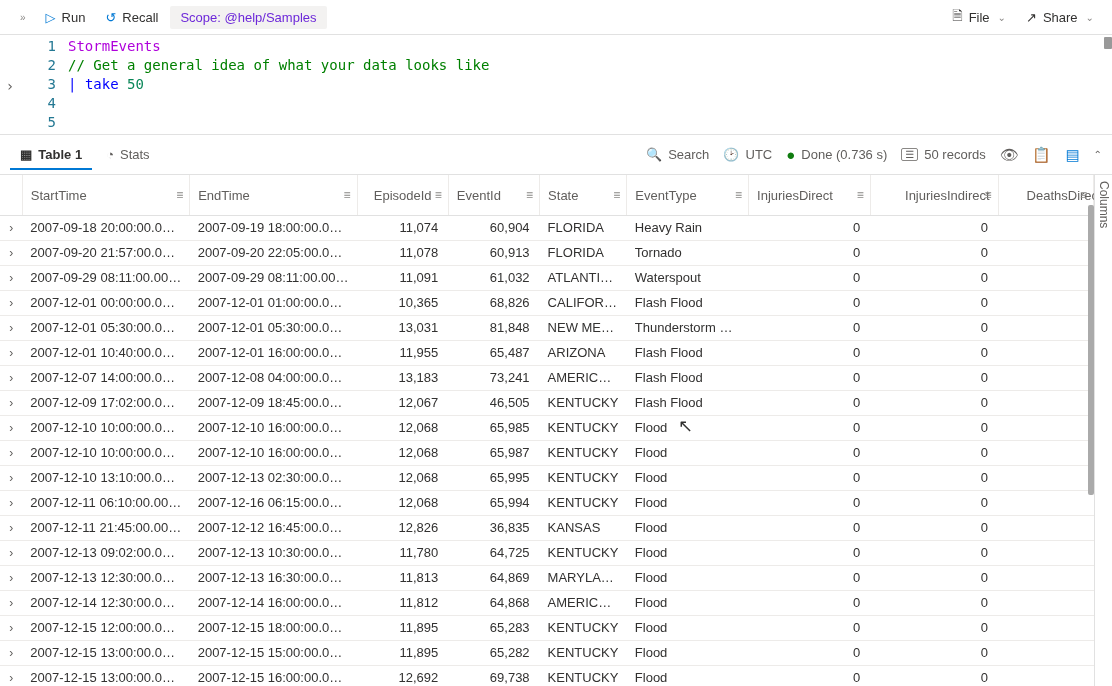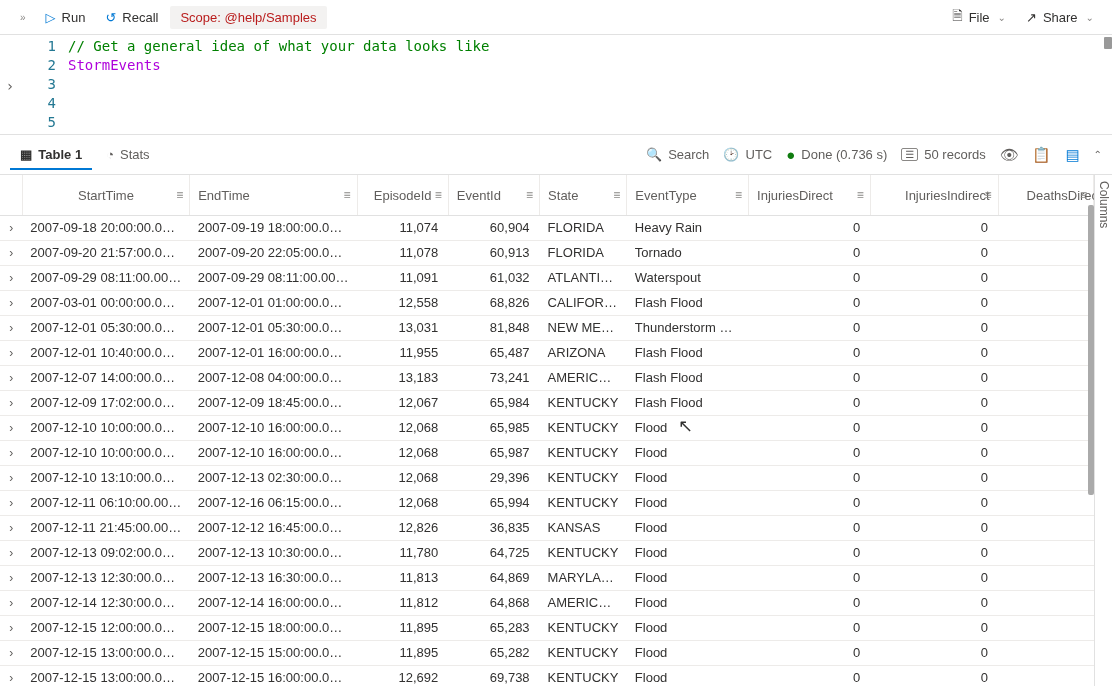--- a/index.html
+++ b/index.html
@@ -29,21 +29,21 @@
     gap: 6px;
     padding: 4px 8px;
     border-radius: 2px;
     cursor: pointer;
     color: #323130;
   }
   .scope {
     background: #f3f2f1;
     padding: 4px 10px;
     border-radius: 2px;
-    color: #b91c1c;
+    color: #6d28d9;
   }
   .ic-blue { color: #0078d4; }
   .chev-sm {
     font-size: 10px;
     color: #8a8886;
     margin-left: 2px;
   }
   .editor-wrap {
     display: flex;
     font-family: Consolas, Menlo, monospace;
@@ -264,22 +264,23 @@
 <div class="editor-wrap">
   <div class="chev-open">›</div>
   <div class="gutter" id="gutter">
       <div>1</div>
       <div>2</div>
       <div>3</div>
       <div>4</div>
       <div>5</div>
     </div>
   <div class="code" id="code">
+      <div><span class="c-ident">StormEvents</span></div>
       <div><span class="c-comment">// Get a general idea of what your data looks like</span></div>
-      <div><span class="c-ident">StormEvents</span></div>
+      <div><span> </span><span class="c-op">|</span><span> </span><span class="c-kw">take</span><span> </span><span class="c-num">50</span></div>
       <div>&nbsp;</div>
       <div>&nbsp;</div>
     </div>
   <div class="scrollbar-right"></div>
 </div>
 
 <div class="tabs-row">
   <div class="tabs">
     <div class="tab active">
       <span>▦</span>
@@ -318,21 +319,21 @@
   <div class="vstrip">
     <span>Columns</span>
   </div>
   <div class="vstrip-line">
     <div class="vscr"></div>
   </div>
   <table>
     <thead>
         <tr id="thead-row">
           <th style="width: 22px;"></th>
-          <th style="width: 165px; text-align: center;"><span class="hlabel">StartTime</span><span class="filter">≡</span></th>
+          <th style="width: 165px;"><span class="hlabel">StartTime</span><span class="filter">≡</span></th>
           <th style="width: 165px;"><span class="hlabel">EndTime</span><span class="filter">≡</span></th>
           <th style="width: 90px; text-align: center;"><span class="hlabel">EpisodeId</span><span class="filter">≡</span></th>
           <th style="width: 90px; text-align: left;"><span class="hlabel">EventId</span><span class="filter">≡</span></th>
           <th style="width: 86px;"><span class="hlabel">State</span><span class="filter">≡</span></th>
           <th style="width: 120px;"><span class="hlabel">EventType</span><span class="filter">≡</span></th>
           <th style="width: 120px; text-align: left;"><span class="hlabel">InjuriesDirect</span><span class="filter">≡</span></th>
           <th style="width: 126px; text-align: right;"><span class="hlabel">InjuriesIndirect</span><span class="filter">≡</span></th>
           <th style="width: 94px; text-align: right; padding-left: 28px;"><span class="hlabel">DeathsDirect</span><span class="filter">≡</span></th>
         </tr>
       </thead>
@@ -368,23 +369,23 @@
           <td class="num">11,091</td>
           <td class="num">61,032</td>
           <td>ATLANTIC…</td>
           <td>Waterspout</td>
           <td class="num">0</td>
           <td class="num">0</td>
           <td class="num"></td>
         </tr>
         <tr>
           <td class="expand-cell">›</td>
-          <td>2007-03-01 00:00:00.0000</td>
+          <td>2007-12-01 00:00:00.0000</td>
           <td>2007-12-01 01:00:00.0000</td>
-          <td class="num">12,558</td>
+          <td class="num">10,365</td>
           <td class="num">68,826</td>
           <td>CALIFORN…</td>
           <td>Flash Flood</td>
           <td class="num">0</td>
           <td class="num">0</td>
           <td class="num"></td>
         </tr>
         <tr>
           <td class="expand-cell">›</td>
           <td>2007-12-01 05:30:00.0000</td>
@@ -419,21 +420,21 @@
           <td>Flash Flood</td>
           <td class="num">0</td>
           <td class="num">0</td>
           <td class="num"></td>
         </tr>
         <tr>
           <td class="expand-cell">›</td>
           <td>2007-12-09 17:02:00.0000</td>
           <td>2007-12-09 18:45:00.0000</td>
           <td class="num">12,067</td>
-          <td class="num">65,984</td>
+          <td class="num">46,505</td>
           <td>KENTUCKY</td>
           <td>Flash Flood</td>
           <td class="num">0</td>
           <td class="num">0</td>
           <td class="num"></td>
         </tr>
         <tr>
           <td class="expand-cell">›</td>
           <td>2007-12-10 10:00:00.0000</td>
           <td>2007-12-10 16:00:00.0000</td>
@@ -455,21 +456,21 @@
           <td>Flood</td>
           <td class="num">0</td>
           <td class="num">0</td>
           <td class="num"></td>
         </tr>
         <tr>
           <td class="expand-cell">›</td>
           <td>2007-12-10 13:10:00.0000</td>
           <td>2007-12-13 02:30:00.0000</td>
           <td class="num">12,068</td>
-          <td class="num">29,396</td>
+          <td class="num">65,995</td>
           <td>KENTUCKY</td>
           <td>Flood</td>
           <td class="num">0</td>
           <td class="num">0</td>
           <td class="num"></td>
         </tr>
         <tr>
           <td class="expand-cell">›</td>
           <td>2007-12-11 06:10:00.0000</td>
           <td>2007-12-16 06:15:00.0000</td>

